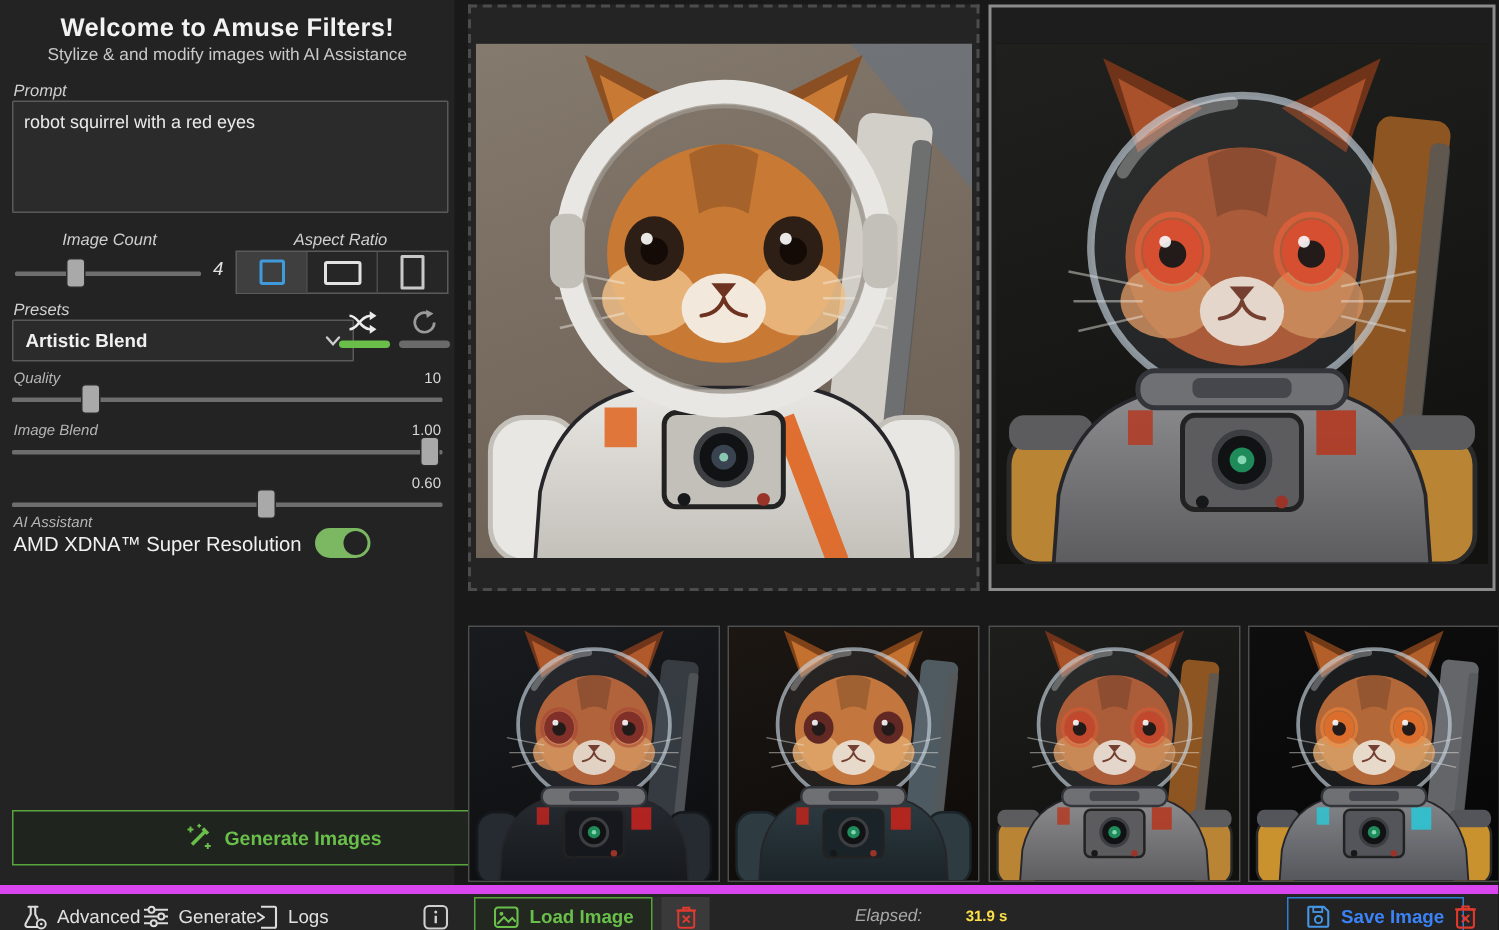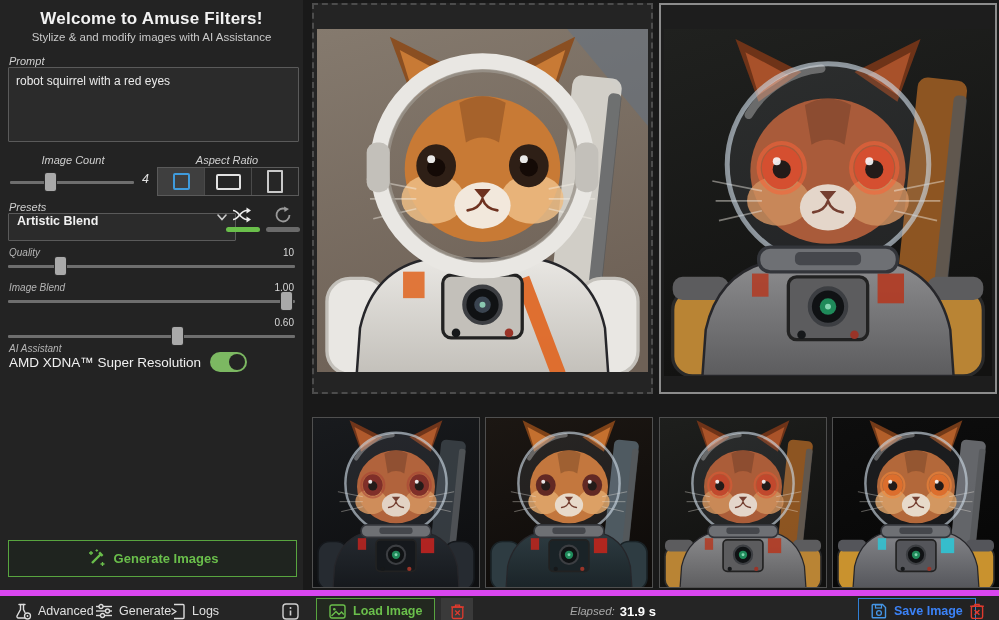--- a/index.html
+++ b/index.html
@@ -27,21 +27,21 @@
   .ar-group{position:absolute;top:167px;left:157px;width:140px;height:27px;border:1px solid #5a5a5a;display:flex;background:#262626;}
   .ar-btn{flex:1;display:flex;align-items:center;justify-content:center;border-right:1px solid #4a4a4a;cursor:pointer;}
   .ar-btn:last-child{border-right:none;}
   .ar-btn.selected{background:#3f3f3f;}
   .ar-sq{width:13px;height:13px;border:2px solid #3f9bdc;border-radius:2px;}
   .ar-ls{width:21px;height:12px;border:2px solid #e2e2e2;border-radius:2px;}
   .ar-pt{width:12px;height:19px;border:2px solid #c9c9c9;border-radius:1px;}
 
   .presets-label{position:absolute;top:201px;left:9px;}
   .presets-select{position:absolute;top:213px;left:8px;width:210px;height:26px;background:#2b2b2b;border:1px solid #5a5a5a;
-    display:flex;align-items:flex-start;justify-content:space-between;padding:0 8px;cursor:pointer;border-radius:1px;}
+    display:flex;align-items:center;justify-content:space-between;padding:0 8px;cursor:pointer;border-radius:1px;}
   .presets-value{color:#f0f0f0;font-size:12.5px;font-weight:600;}
   .iconbtn{position:absolute;width:38px;height:34px;top:206px;display:flex;flex-direction:column;align-items:center;cursor:pointer;}
   .iconbtn .pill{width:34px;height:5px;border-radius:2.5px;margin-top:3px;}
   .shuffle-btn{left:224px;}
   .refresh-btn{left:264px;}
 
   .prow-label{position:absolute;left:9px;font-style:italic;font-size:10px;color:#b5b5b5;}
   .prow-value{position:absolute;right:9px;font-size:10px;color:#d8d8d8;}
   .q-label{top:247px;} .q-value{top:247px;}
   .q-slider{top:257px;left:8px;width:287px;}
@@ -49,21 +49,21 @@
   .b-slider{top:292px;left:8px;width:287px;}
   .a-label{top:317px;margin-top:26px;} .a-value{top:317px;}
   .a-slider{top:327px;left:8px;width:287px;}
 
   .toggle-row{position:absolute;top:352px;left:9px;display:flex;align-items:center;}
   .toggle-label{color:#f0f0f0;font-size:13.5px;}
   .toggle{width:37px;height:20px;border-radius:10px;margin-left:9px;position:relative;cursor:pointer;}
   .toggle .knob{position:absolute;top:2px;right:2px;width:16px;height:16px;border-radius:50%;background:#232323;}
 
   .generate-btn{position:absolute;top:540px;left:8px;width:287px;height:35px;background:#1f241f;
-    border:1px solid #58a53f;display:flex;align-items:center;justify-content:center;gap:8px;cursor:pointer;}
+    border:1px solid #58a53f;display:flex;align-items:center;justify-content:center;gap:8px;cursor:pointer;padding-left:36px;}
   .generate-btn span{font-size:13px;font-weight:600;}
 
   
   .panel{position:absolute;background:#242424;}
   .panel-input{left:312px;top:3px;width:337px;height:387px;border:2px dashed #4c4c4c;}
   .panel-output{left:659px;top:3px;width:334px;height:387px;border:2px solid #8c8c8c;background:#1d1d1d;}
   .canvas{position:absolute;left:3px;right:3px;top:24px;bottom:20px;overflow:hidden;background:#151515;}
   .panel-output .canvas{top:24px;bottom:16px;}
   .canvas svg{width:100%;height:100%;display:block;}
   .thumb{position:absolute;top:417px;width:166px;height:169px;border:1px solid #4f4f4f;background:#101010;overflow:hidden;cursor:pointer;}
@@ -73,21 +73,21 @@
   .statusbar{position:absolute;left:0;top:590px;width:999px;height:30px;background:#252525;border-top:6px solid #d946ef;}
   .sb-item{position:absolute;top:0;height:30px;display:flex;align-items:center;gap:6px;color:#e0e0e0;font-size:12.5px;cursor:pointer;}
   .sb-adv{left:14px;} .sb-set{left:95px;} .sb-logs{left:170px;}
   .sb-info{left:280px;width:20px;justify-content:center;}
   .load-group{position:absolute;left:316px;top:2px;height:26px;display:flex;background:#2d2d2d;}
   .load-btn{display:flex;align-items:center;gap:7px;padding:0 12px;border:1px solid #58a53f;background:#22281f;cursor:pointer;}
   .load-btn span{font-size:12.5px;font-weight:600;}
   .trash-btn{width:32px;display:flex;align-items:center;justify-content:center;background:#3a3a3a;margin-left:6px;cursor:pointer;}
   .metric{position:absolute;top:0;height:30px;display:flex;align-items:center;gap:5px;}
   .metric .lab{font-style:italic;font-size:11.5px;color:#a8a8a8;}
-  .metric .val{font-size:13px;font-weight:700;color:#ffffff;}
+  .metric .val{font-size:10px;font-weight:700;color:#fde047;margin-left:24px;}
   .m-elapsed{left:570px;} .m-perf{left:655px;}
   .save-btn{position:absolute;left:858px;top:2px;height:24px;display:flex;align-items:center;gap:7px;padding:0 12px;
     border:1.5px solid #2f7fd6;background:#222;cursor:pointer;}
   .save-btn span{font-size:12.5px;font-weight:600;}
   .trash2-btn{position:absolute;left:963px;top:3px;width:28px;height:24px;display:flex;align-items:center;justify-content:center;cursor:pointer;}
 </style>
 </head>
 <body>
 
 <div class="app">

